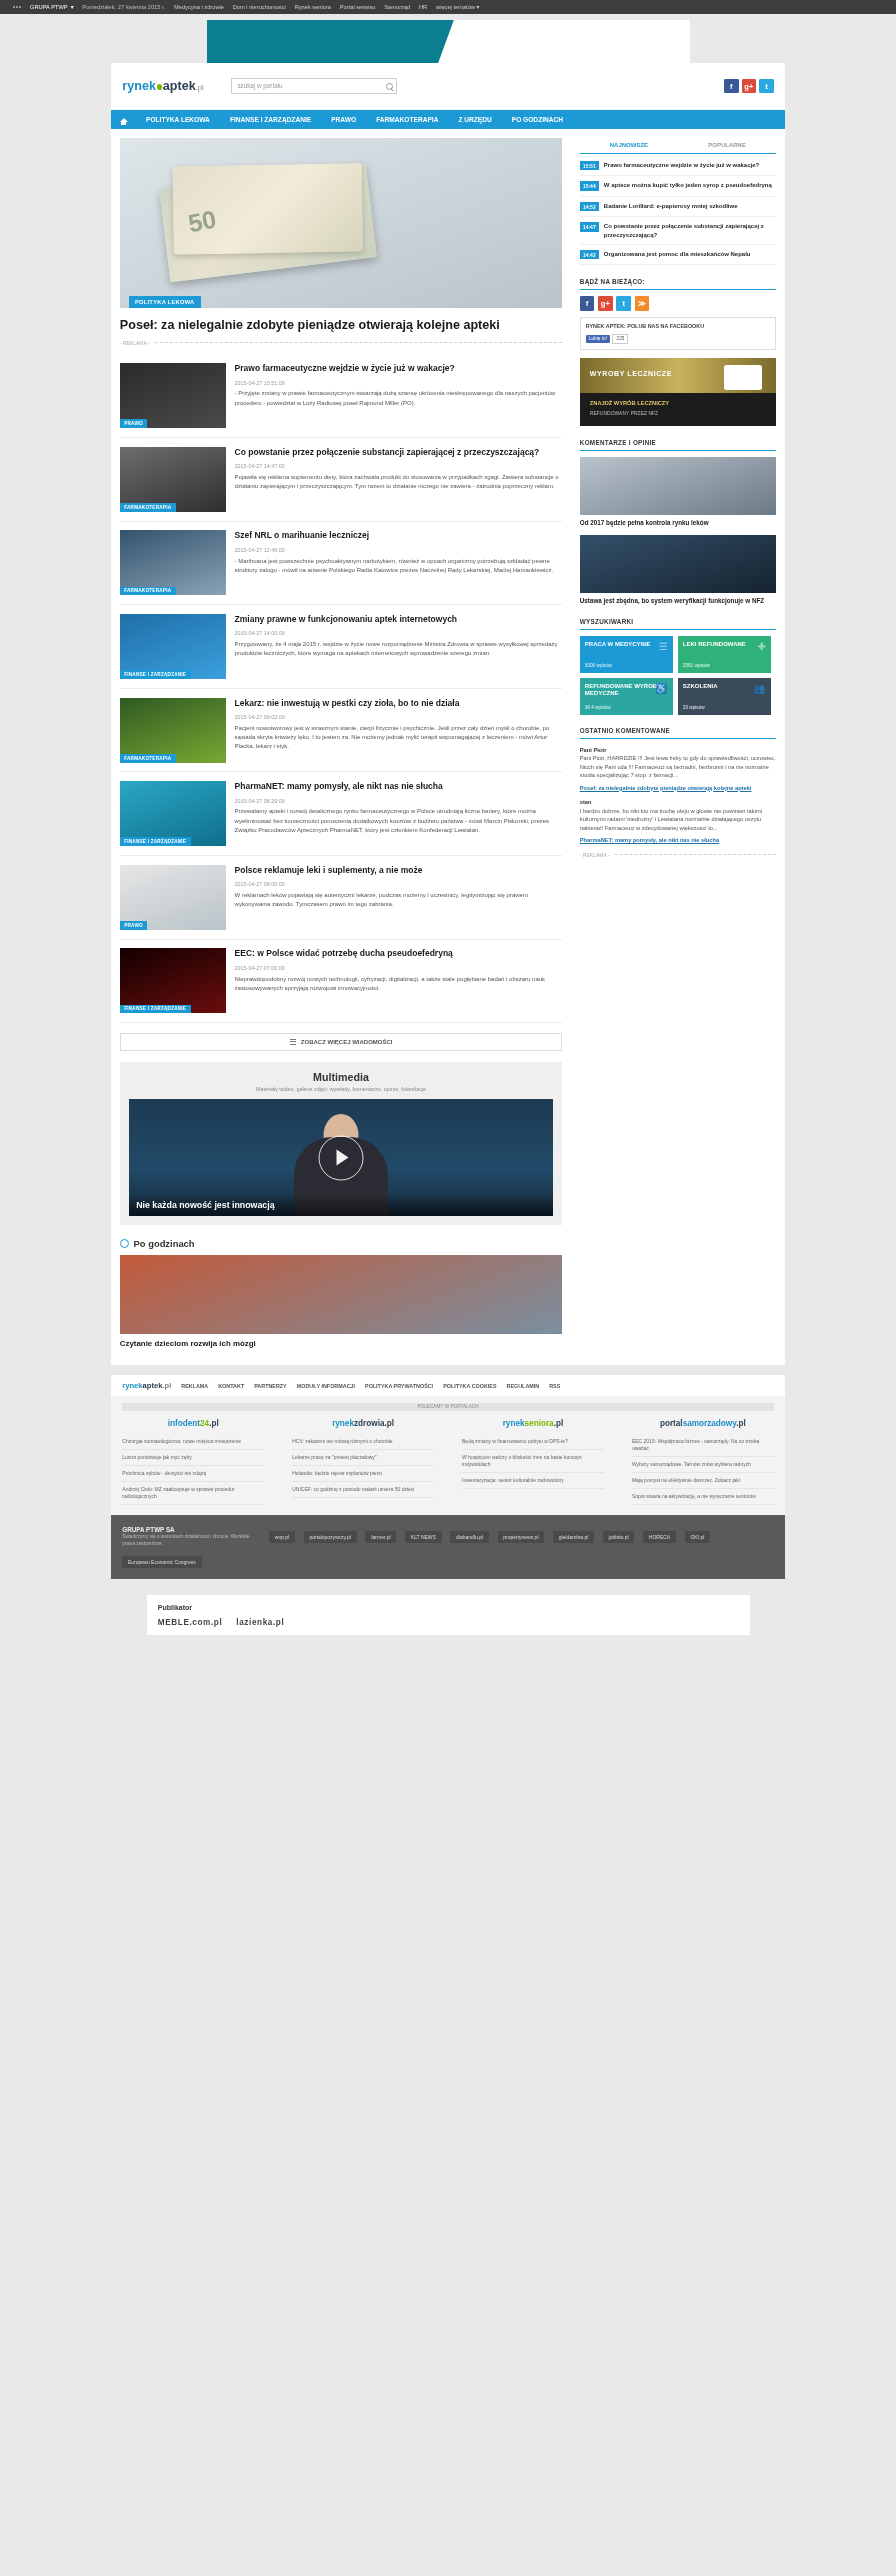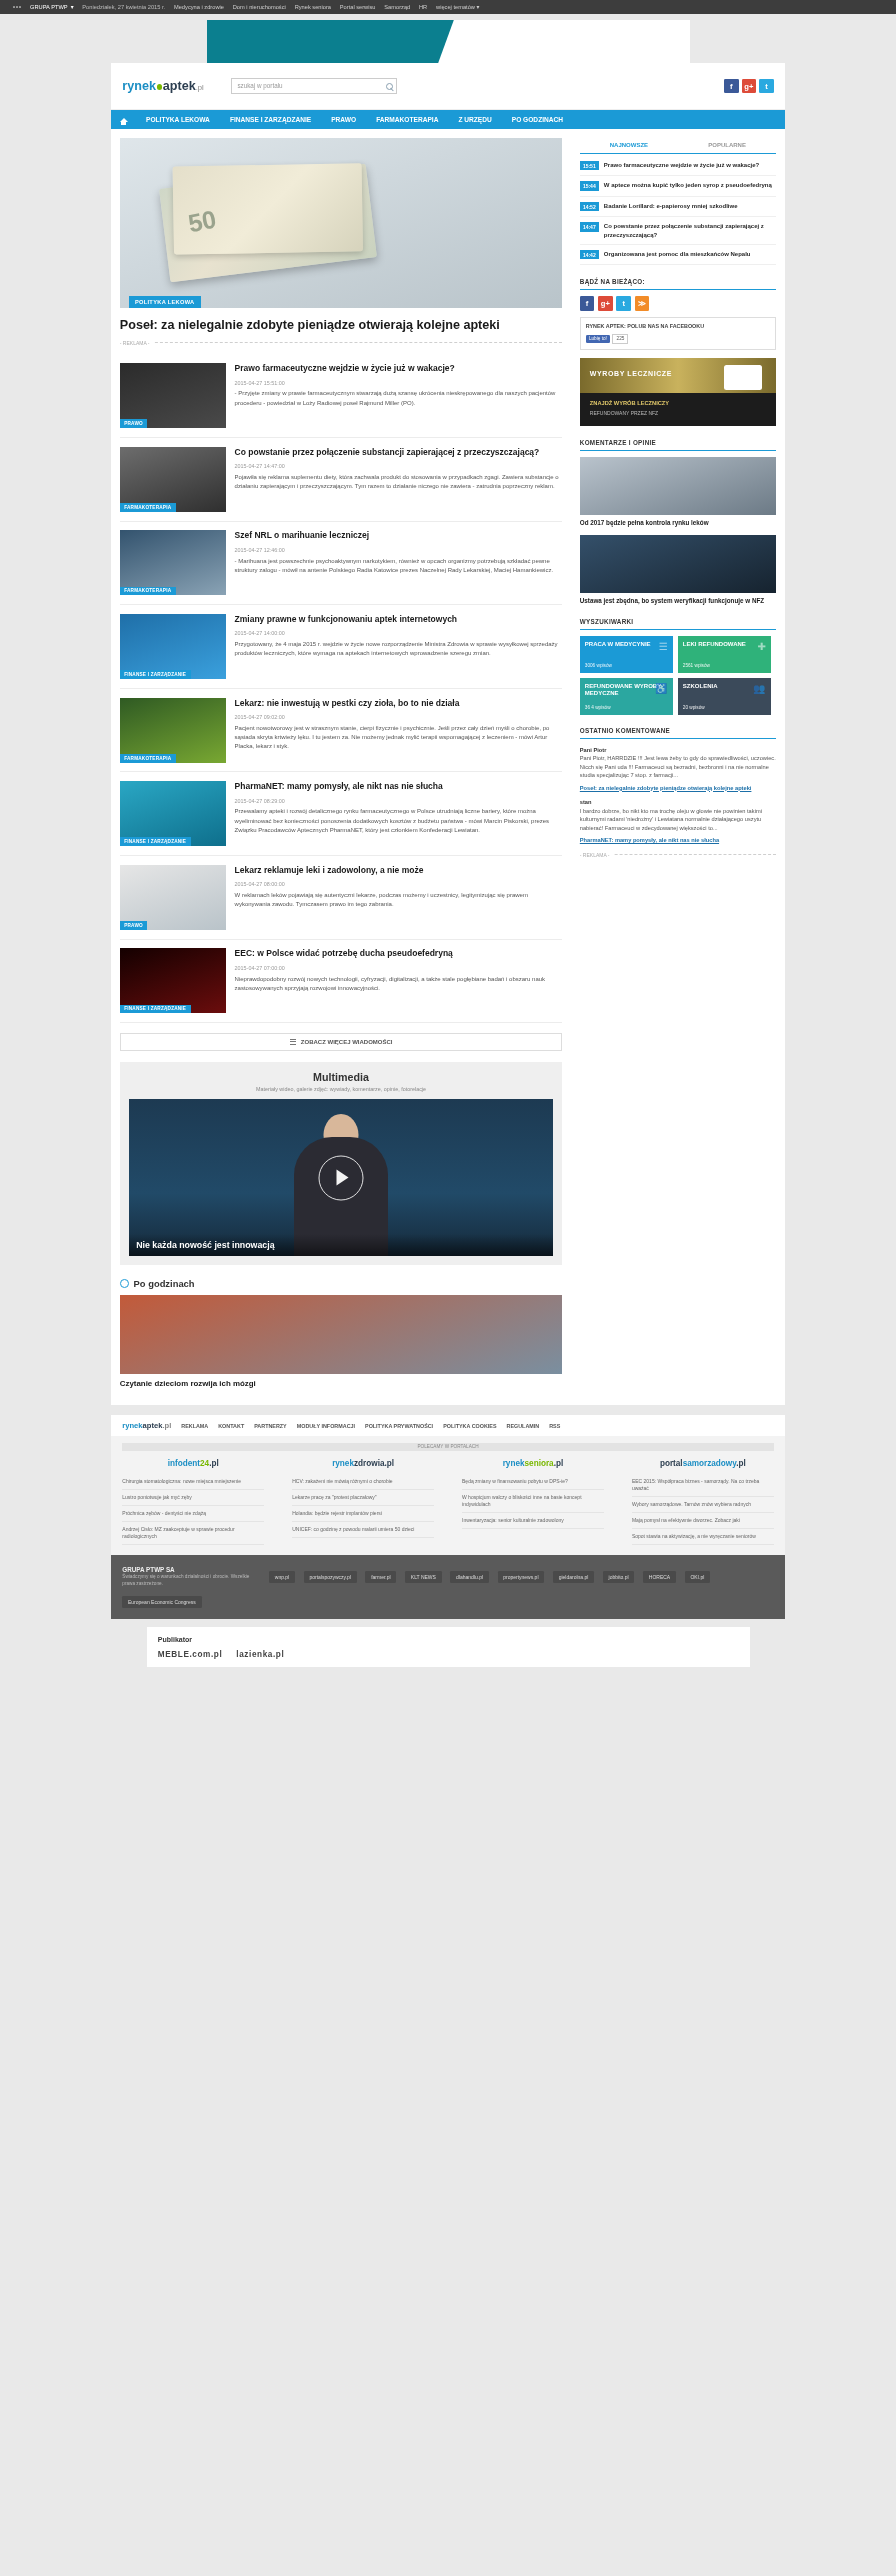--- a/index.html
+++ b/index.html
@@ -177,21 +177,21 @@
     font-weight: bold;
   }
   .more-btn .bars { display:inline-block; width:6.3px; }
   .more-btn .bars i { display:block; height:0.9px; background:#777; margin:1.3px 0; }
 
   
   .multimedia { margin: 6.3px 8.8px 0 8.8px; background: #efefef; padding: 8.8px; }
   .multimedia h2 { text-align:center; font-size: 10.7px; color:#333; font-weight:bold; }
   .multimedia .sub { text-align:center; font-size: 5.4px; color:#888; margin: 3.1px 0 7.6px; }
   .video {
-    height: 157px; background: linear-gradient(180deg,#1d3a52,#214a68 60%,#15293a);
+    height: 117px; background: linear-gradient(180deg,#1d3a52,#214a68 60%,#15293a);
     position: relative; overflow: hidden;
   }
   .video .suit {
     position:absolute; left:50%; top:38px; transform:translateX(-50%);
     width:94px; height:120px; background:#2b2b33; border-radius: 38px 38px 0 0;
   }
   .video .head { position:absolute; left:50%; top:15px; transform:translateX(-50%);
     width:35px;height:42px;border-radius:50%;background:#d8b79a;}
   .video .playcircle {
     position:absolute; left:50%; top:50%; transform:translate(-50%,-50%);
@@ -295,21 +295,21 @@
 
   .bottom {
     width:674px; margin: 0 auto; background:#5a5a5a; padding: 11.3px; color:#ddd;
   }
   .bottom .row { display:flex; align-items:center; gap:8.8px; flex-wrap:wrap; }
   .bottom .chip {
     background:#4a4a4a; color:#ddd; font-size:5px; padding:3.1px 5.7px; border-radius:1.3px;
   }
   .bottom .about { font-size:4.7px; color:#bbb; line-height:1.5; max-width: 138px; }
 
-  .publikator { width:603px; margin:8px auto; background:#fff; padding: 8.8px 11.3px; }
+  .publikator { width:603px; margin:16px auto; background:#fff; padding: 8.8px 11.3px; }
   .publikator .t { font-size:7px; font-weight:bold; color:#333; margin-bottom:6.3px; }
   .publikator .row { display:flex; gap:14px; align-items:center; }
   .publikator .row .m { font-size:8.2px; font-weight:bold; color:#444; letter-spacing:0.6px;}
   .spacer { height: 15px; }
 </style>
 </head>
 <body>
 
 <div class="page">
 
@@ -454,21 +454,21 @@
               <div class="date">2015-04-27 08:29:00</div>
               <p>Przewalamy apteki i rozwój detalicznego rynku farmaceutycznego w Polsce utrudniają liczne bariery, które można wyeliminować bez konieczności ponoszenia dodatkowych kosztów z budżetu państwa - mówi Marcin Piskorski, prezes Związku Pracodawców Aptecznych PharmaNET, który jest członkiem Konfederacji Lewiatan.</p>
             </div>
           </div>
 
           <div class="news">
             <div class="thumb" style="background:linear-gradient(160deg,#e6e6e6,#b9c3c9);">
               <div class="cat">PRAWO</div>
             </div>
             <div class="body">
-              <h3>Lekarz reklamuje leki i zadowolony, a nie może</h3>
+              <h3>Polsce reklamuje leki i suplementy, a nie może</h3>
               <div class="date">2015-04-27 08:00:00</div>
               <p>W reklamach leków pojawiają się autentyczni lekarze, podczas możemy i uczestnicy, legitymizując się prawem wykonywania zawodu. Tymczasem prawo im tego zabrania.</p>
             </div>
           </div>
 
           <div class="news">
             <div class="thumb" style="background:linear-gradient(160deg,#140000,#6b0d0d);">
               <div class="cat">FINANSE I ZARZĄDZANIE</div>
             </div>
             <div class="body">

